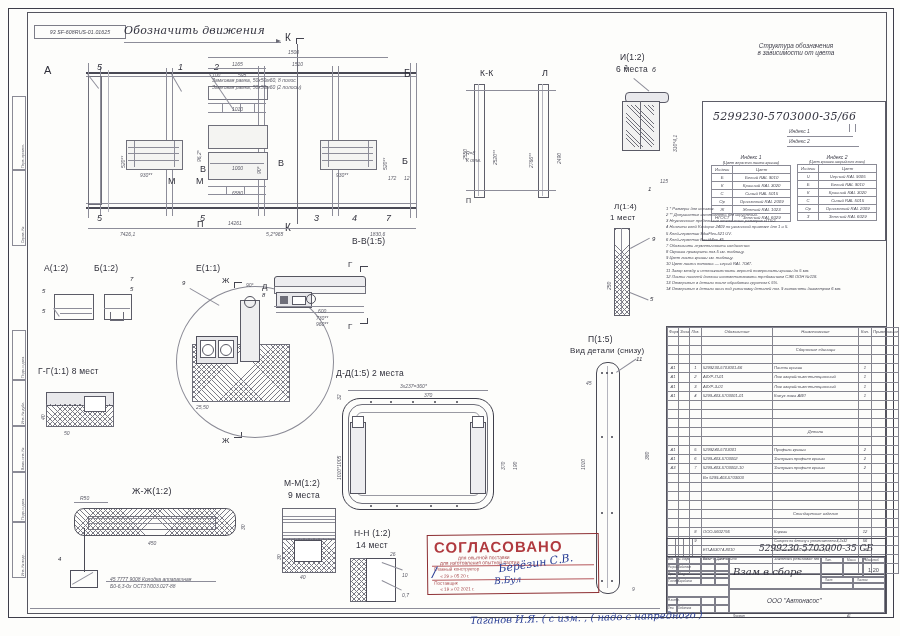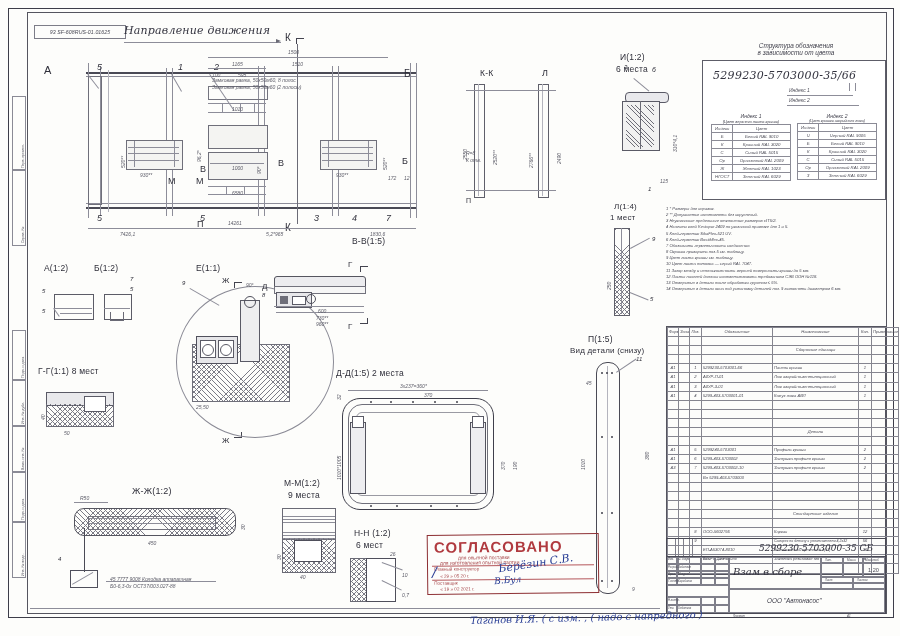--- a/index.html
+++ b/index.html
@@ -37,21 +37,21 @@
 
   
   #codebox{position:absolute;left:34px;top:25px;width:90px;height:12px;
            border:.7px solid #7d7d88;display:flex;align-items:center;justify-content:center;}
   #codebox span{font-size:5.2px;font-style:italic;color:#4a4a56;letter-spacing:.1px;}
 
   
   .hand{font-family:"DejaVu Serif",serif;font-style:italic;}
 
   
-  .panel{position:absolute;border:.8px solid #5d5d68;background:#fff;}
+  .panel{position:absolute;border:.8px solid #5d5d68;background:#fff;margin-top:41px;}
   .ptitle{font-size:6.4px;font-style:italic;text-align:center;color:#3c3c48;}
 
   table.idx{border-collapse:collapse;width:100%;}
   table.idx td,table.idx th{border:.5px solid #8b8b96;font-size:4.3px;
       font-style:italic;color:#4d4d58;padding:0 1px;text-align:center;height:7px;
       line-height:7px;white-space:nowrap;}
   table.idx th{font-weight:normal;}
 
   
   #tech{position:absolute;left:666px;top:206px;width:218px;}
@@ -118,21 +118,21 @@
     <div class="mcol" style="left:12px;top:472px;width:14px;height:50px;"></div>
     <div class="mtxt" style="left:21px;top:520px;">Подп. и дата</div>
     <div class="mcol" style="left:12px;top:522px;width:14px;height:56px;"></div>
     <div class="mtxt" style="left:21px;top:576px;">Инв. № подл.</div>
   </div>
 
   <div id="codebox">
     <span>93 SF-608RUS-01.01625</span>
   </div>
 
-  <div class="lbl hand" style="left:124px;top:24px;font-size:11px;color:#33333f;">Направление движения</div>
+  <div class="lbl hand" style="left:124px;top:24px;font-size:11px;color:#33333f;">Обозначить движения</div>
   <div class="ln h thin" style="left:124px;top:42px;width:157px;"></div>
   <div class="abs" style="left:276px;top:39px;width:0;height:0;border-left:5px solid #6b6b76;border-top:2px solid transparent;border-bottom:2px solid transparent;"></div>
 
   <div>
 
     <div class="ln h" style="left:86px;top:72px;width:330px;height:1.6px;"></div>
     <div class="ln h" style="left:86px;top:207px;width:330px;height:1.6px;"></div>
     <div class="ln h thin" style="left:86px;top:76px;width:330px;"></div>
     <div class="ln h thin" style="left:86px;top:203px;width:330px;"></div>
 
@@ -843,21 +843,21 @@
          background:repeating-linear-gradient(0deg,#8d8d98 0 .5px,transparent .5px 3.2px);
          border:.7px solid #6a6a75;"></div>
     <div class="abs hatch2" style="left:282px;top:538px;width:52px;height:34px;border:.7px solid #6a6a75;border-top:none;"></div>
     <div class="abs" style="left:294px;top:540px;width:26px;height:20px;border:.8px solid #4f4f5b;background:#fff;"></div>
     <div class="dim" style="left:300px;top:574px;">40</div>
     <div class="dim vt" style="left:276px;top:560px;transform:rotate(-90deg);">30</div>
   </div>
 
   <div>
     <div class="lbl" style="left:354px;top:528px;font-size:8.5px;">Н-Н (1:2)</div>
-    <div class="lbl" style="left:356px;top:540px;font-size:8.5px;">6 мест</div>
+    <div class="lbl" style="left:356px;top:540px;font-size:8.5px;">14 мест</div>
     <div class="abs hatch2" style="left:350px;top:558px;width:16px;height:42px;border:.7px solid #6a6a75;"></div>
     <div class="abs" style="left:366px;top:558px;width:28px;height:42px;border:.8px solid #4f4f5b;background:#fff;"></div>
     <div class="dim" style="left:390px;top:551px;">26</div>
     <div class="dim" style="left:402px;top:572px;">10</div>
     <div class="dim" style="left:402px;top:592px;">0,7</div>
     <div class="ln thin" style="left:382px;top:562px;width:22px;height:.8px;transform:rotate(20deg);transform-origin:0 0;"></div>
     <div class="ln thin" style="left:382px;top:580px;width:22px;height:.8px;transform:rotate(26deg);transform-origin:0 0;"></div>
   </div>
 
   <div>

